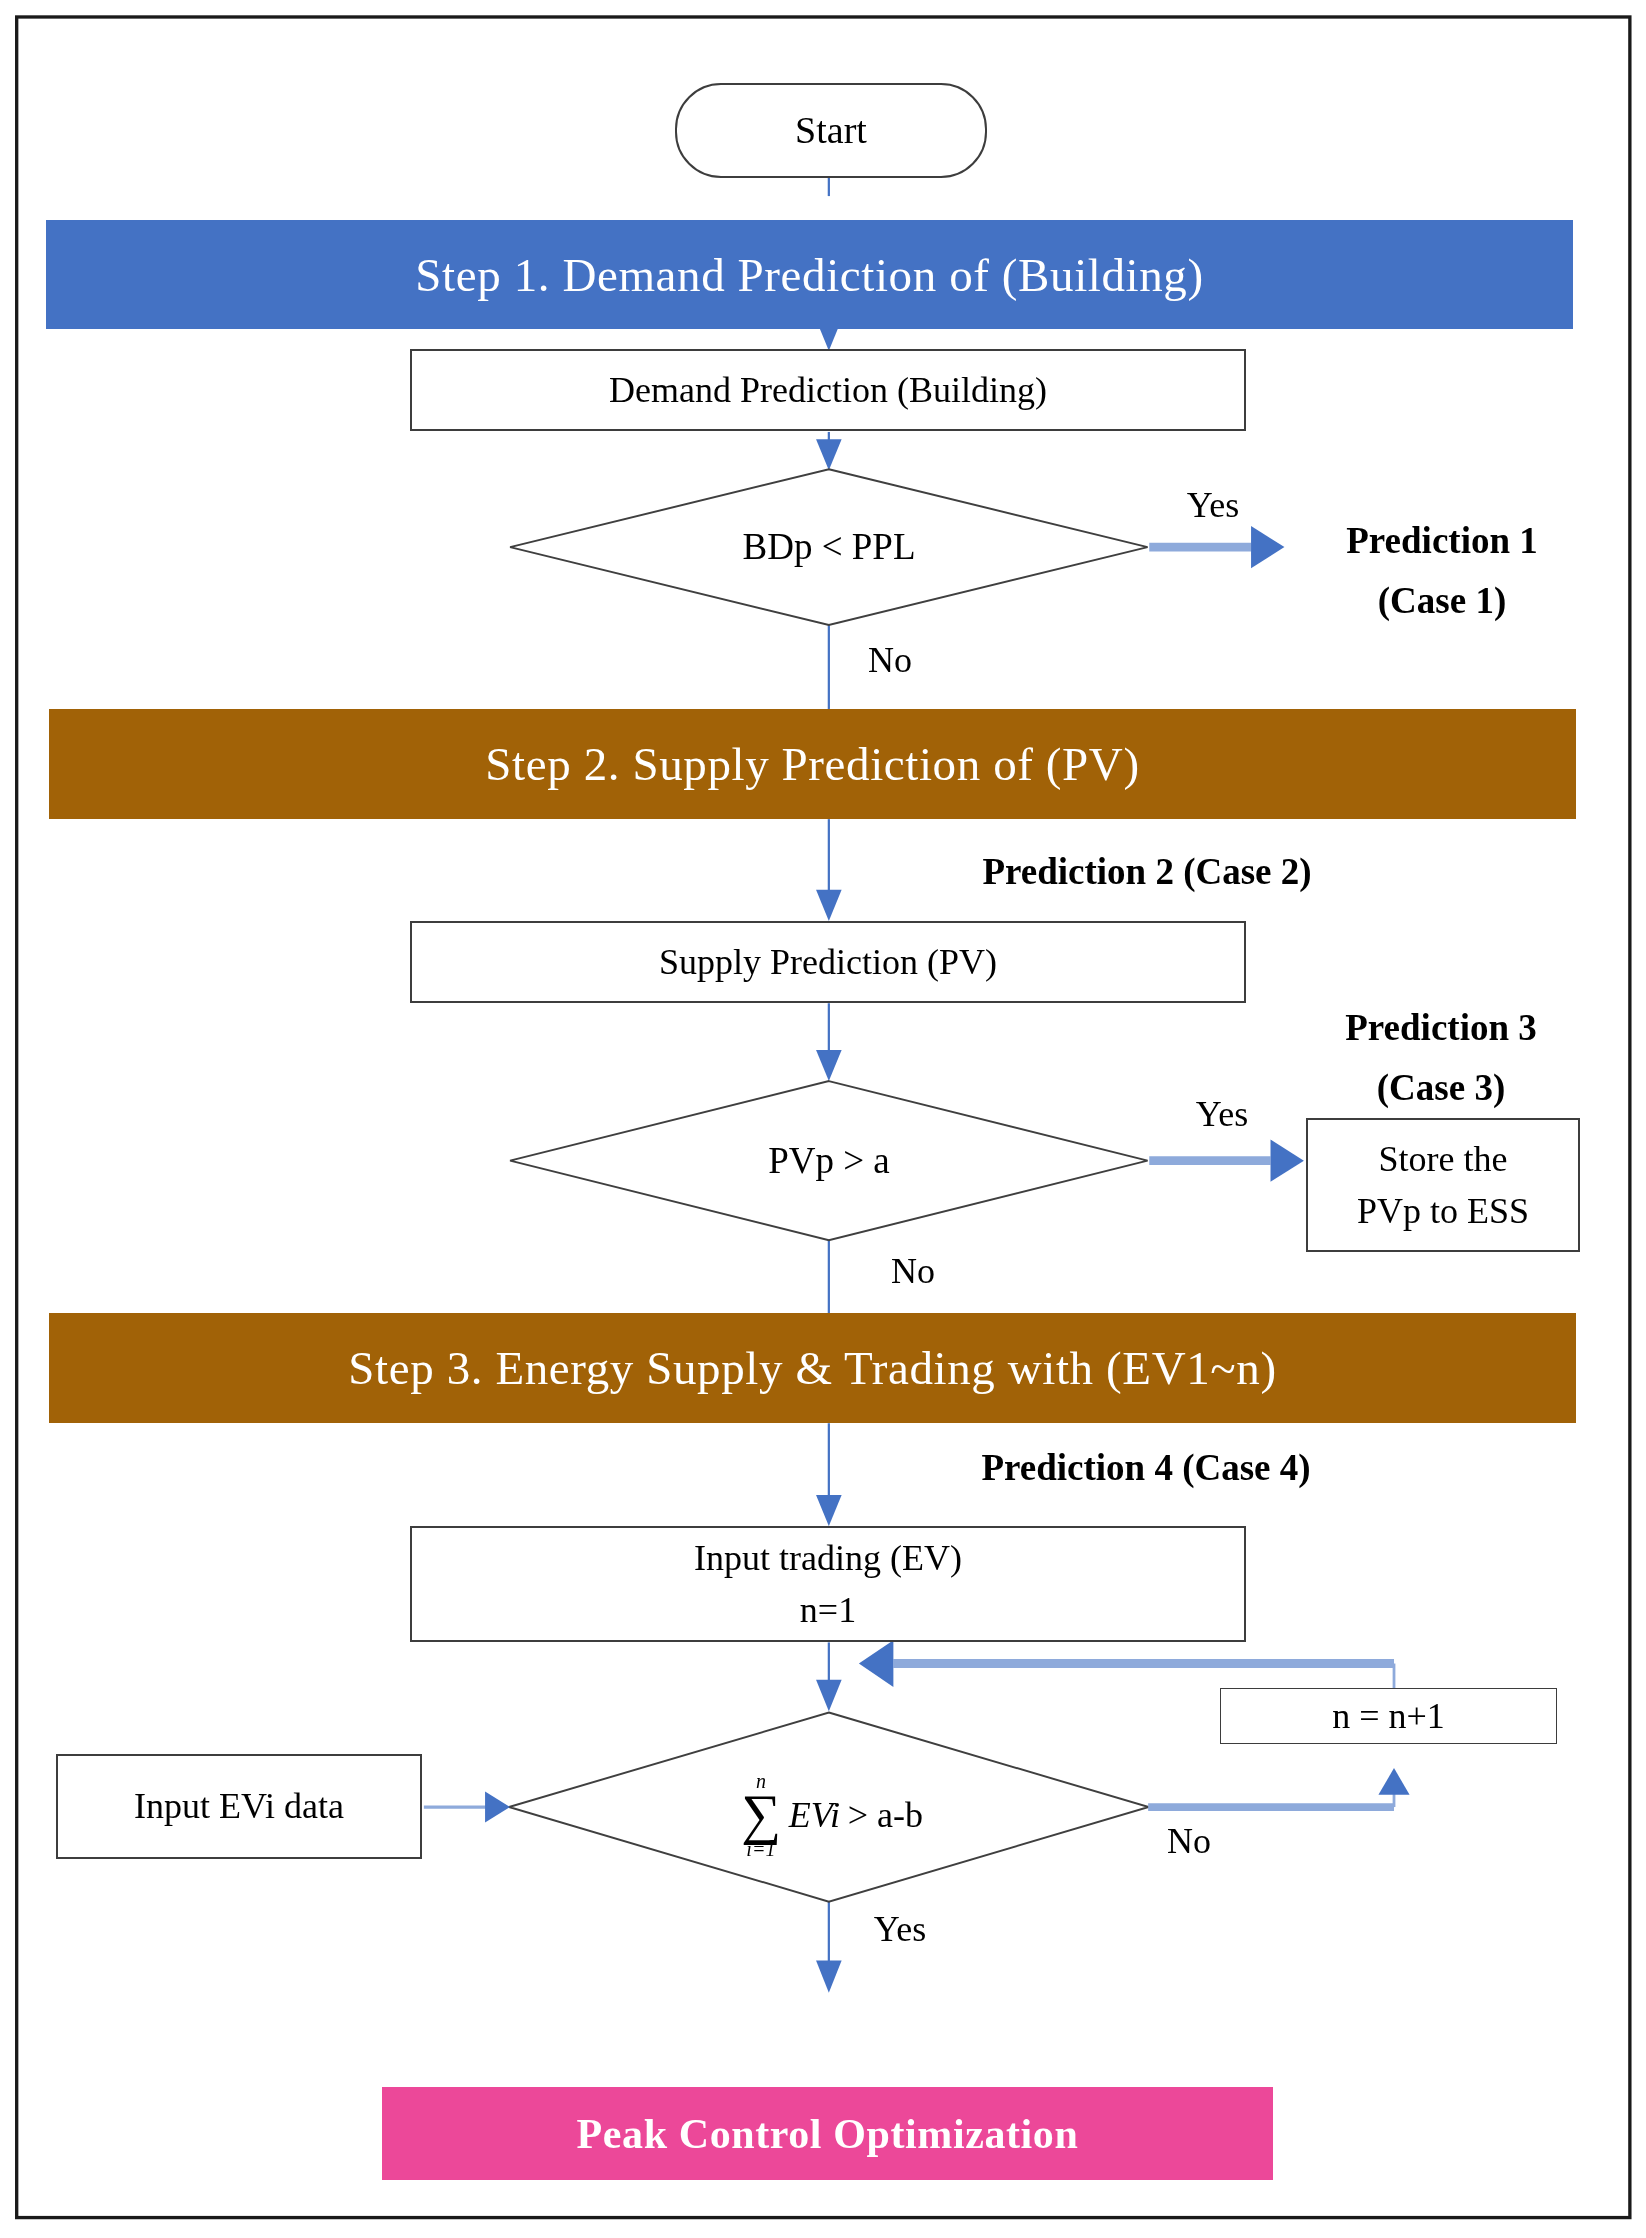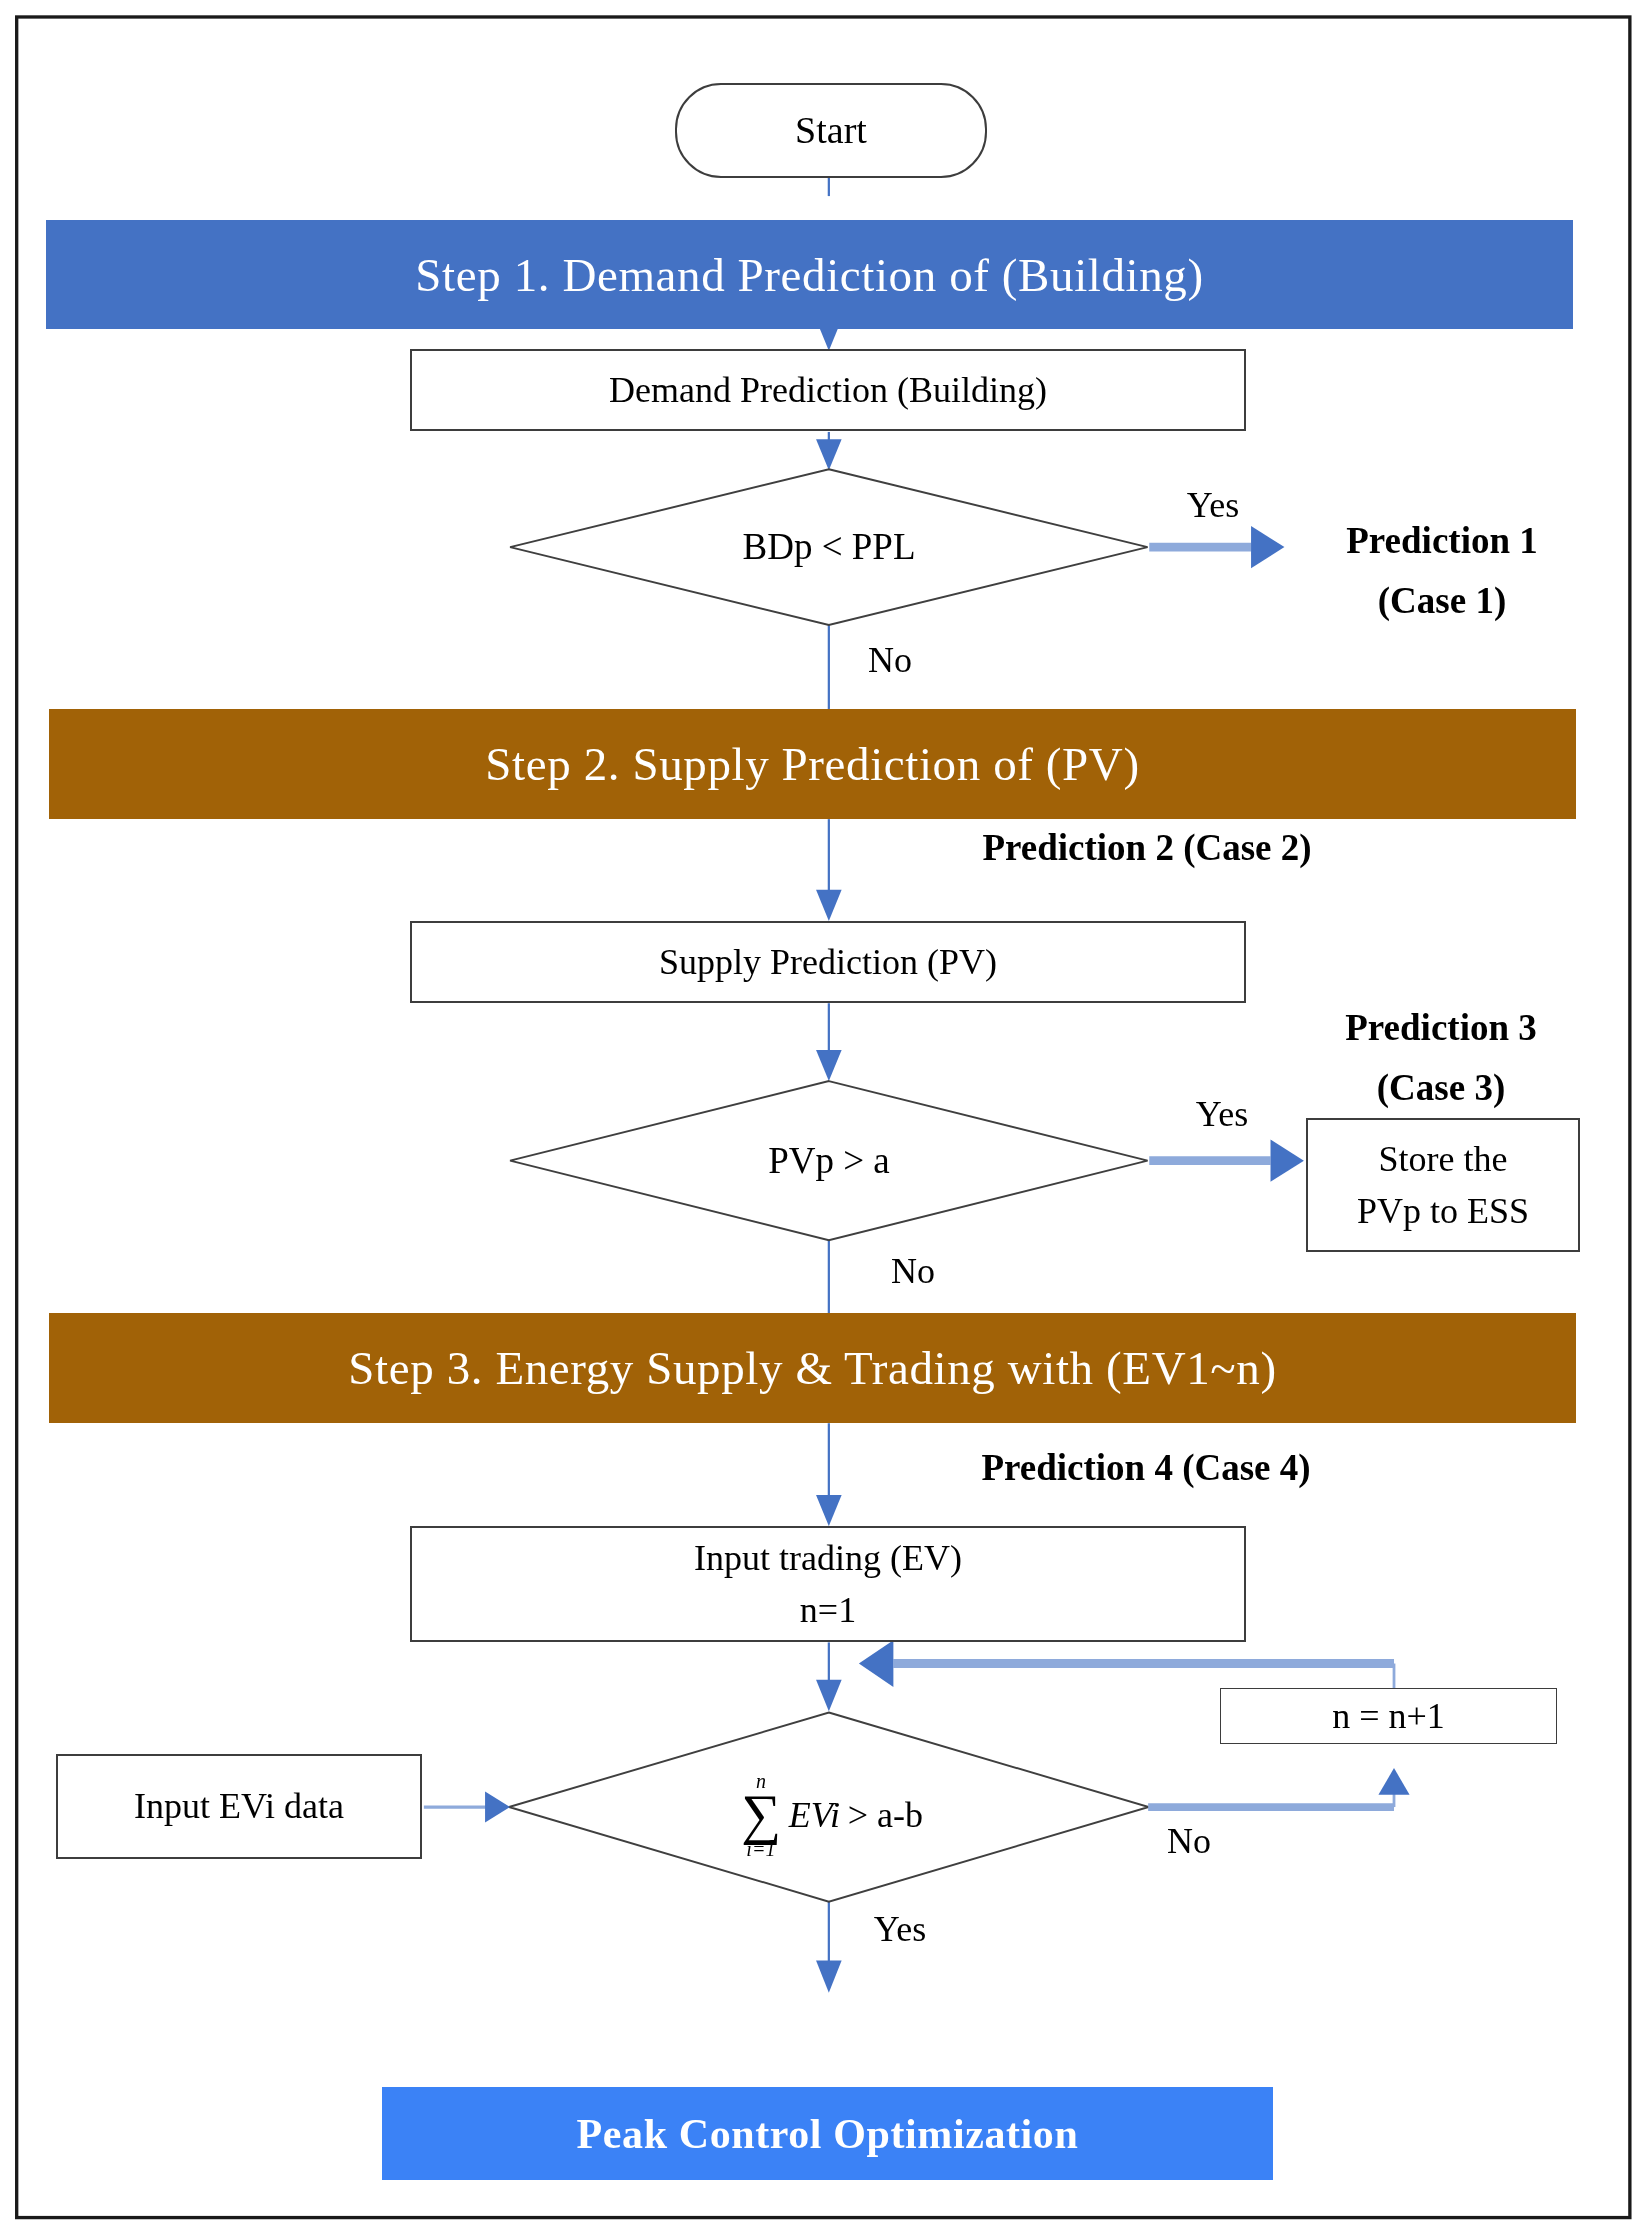--- a/index.html
+++ b/index.html
@@ -19,21 +19,21 @@
     text-align:center;font-size:36px;line-height:1.45;
   }
   .terminal{border-radius:46px;font-size:38px;margin-top:36px;}
   .banner{
     position:absolute;z-index:2;box-sizing:border-box;
     display:flex;align-items:center;justify-content:center;
     color:#ffffff;font-size:47px;text-align:center;letter-spacing:0.6px;
   }
   .banner.blue{background:#4472C4;}
   .banner.green{background:#a16207;text-align:center;}
-  .banner.footer{background:#3b82f6;font-weight:bold;font-size:42px;}
+  .banner.footer{background:#ec4899;font-weight:bold;font-size:42px;}
   .lbl{
     position:absolute;z-index:3;transform:translate(-50%,-50%);
     white-space:nowrap;font-size:36px;line-height:1.35;text-align:center;
   }
   .lbl.bold{font-weight:bold;font-size:37px;}
   .formula{
     display:inline-flex;align-items:center;gap:7.8px;font-size:36px;
   }
   .sum{display:inline-flex;flex-direction:column;align-items:center;line-height:1;}
   .sum .limit{font-size:20px;font-style:italic;line-height:1;}
@@ -143,19 +143,19 @@
 
   <div class="lbl" style="left:1213px;top:505px;">Yes</div>
   <div class="lbl" style="left:890px;top:660px;">No</div>
   <div class="lbl" style="left:1222px;top:1114px;">Yes</div>
   <div class="lbl" style="left:913px;top:1271px;">No</div>
   <div class="lbl" style="left:1189px;top:1841px;">No</div>
   <div class="lbl" style="left:900px;top:1929px;">Yes</div>
 
   <div class="lbl bold" style="left:1442px;top:541px;">Prediction 1</div>
   <div class="lbl bold" style="left:1442px;top:601px;">(Case 1)</div>
-  <div class="lbl bold" style="left:1147px;top:848px;">Prediction 2 (Case 2)</div>
+  <div class="lbl bold" style="left:1147px;top:872px;">Prediction 2 (Case 2)</div>
   <div class="lbl bold" style="left:1441px;top:1028px;">Prediction 3</div>
   <div class="lbl bold" style="left:1441px;top:1088px;">(Case 3)</div>
   <div class="lbl bold" style="left:1146px;top:1468px;">Prediction 4 (Case 4)</div>
 
 </div>
 
 
 </body></html>

